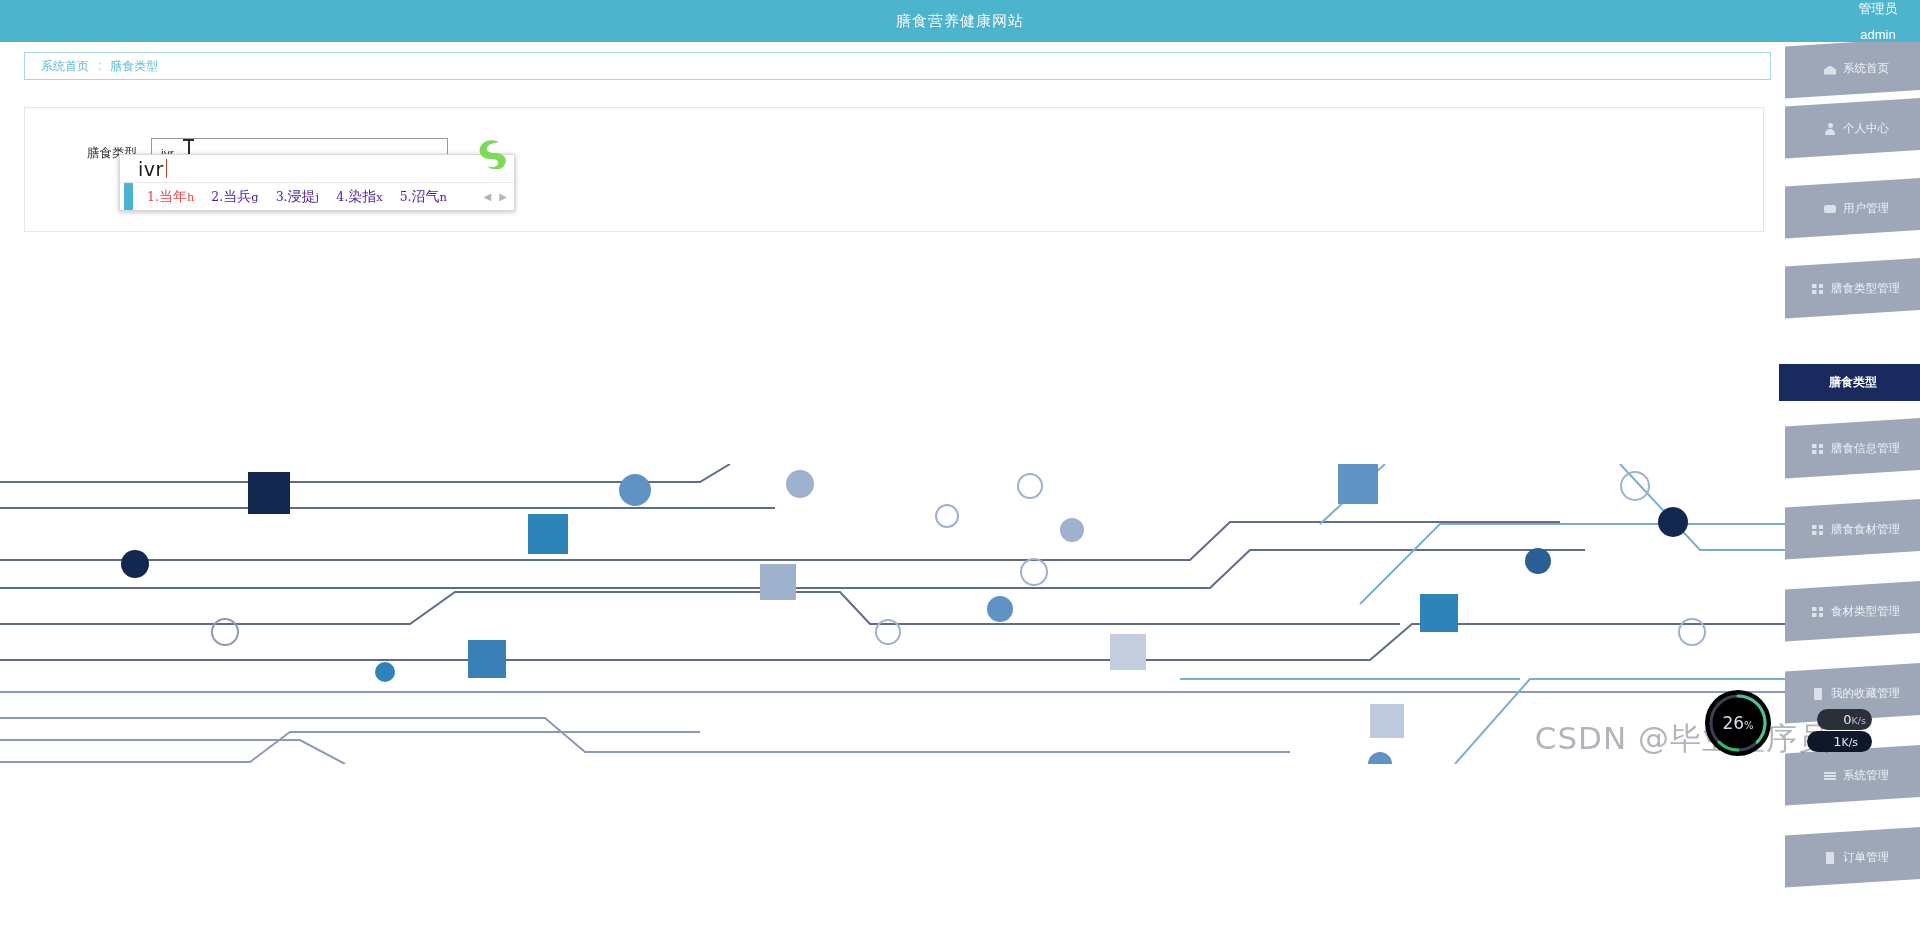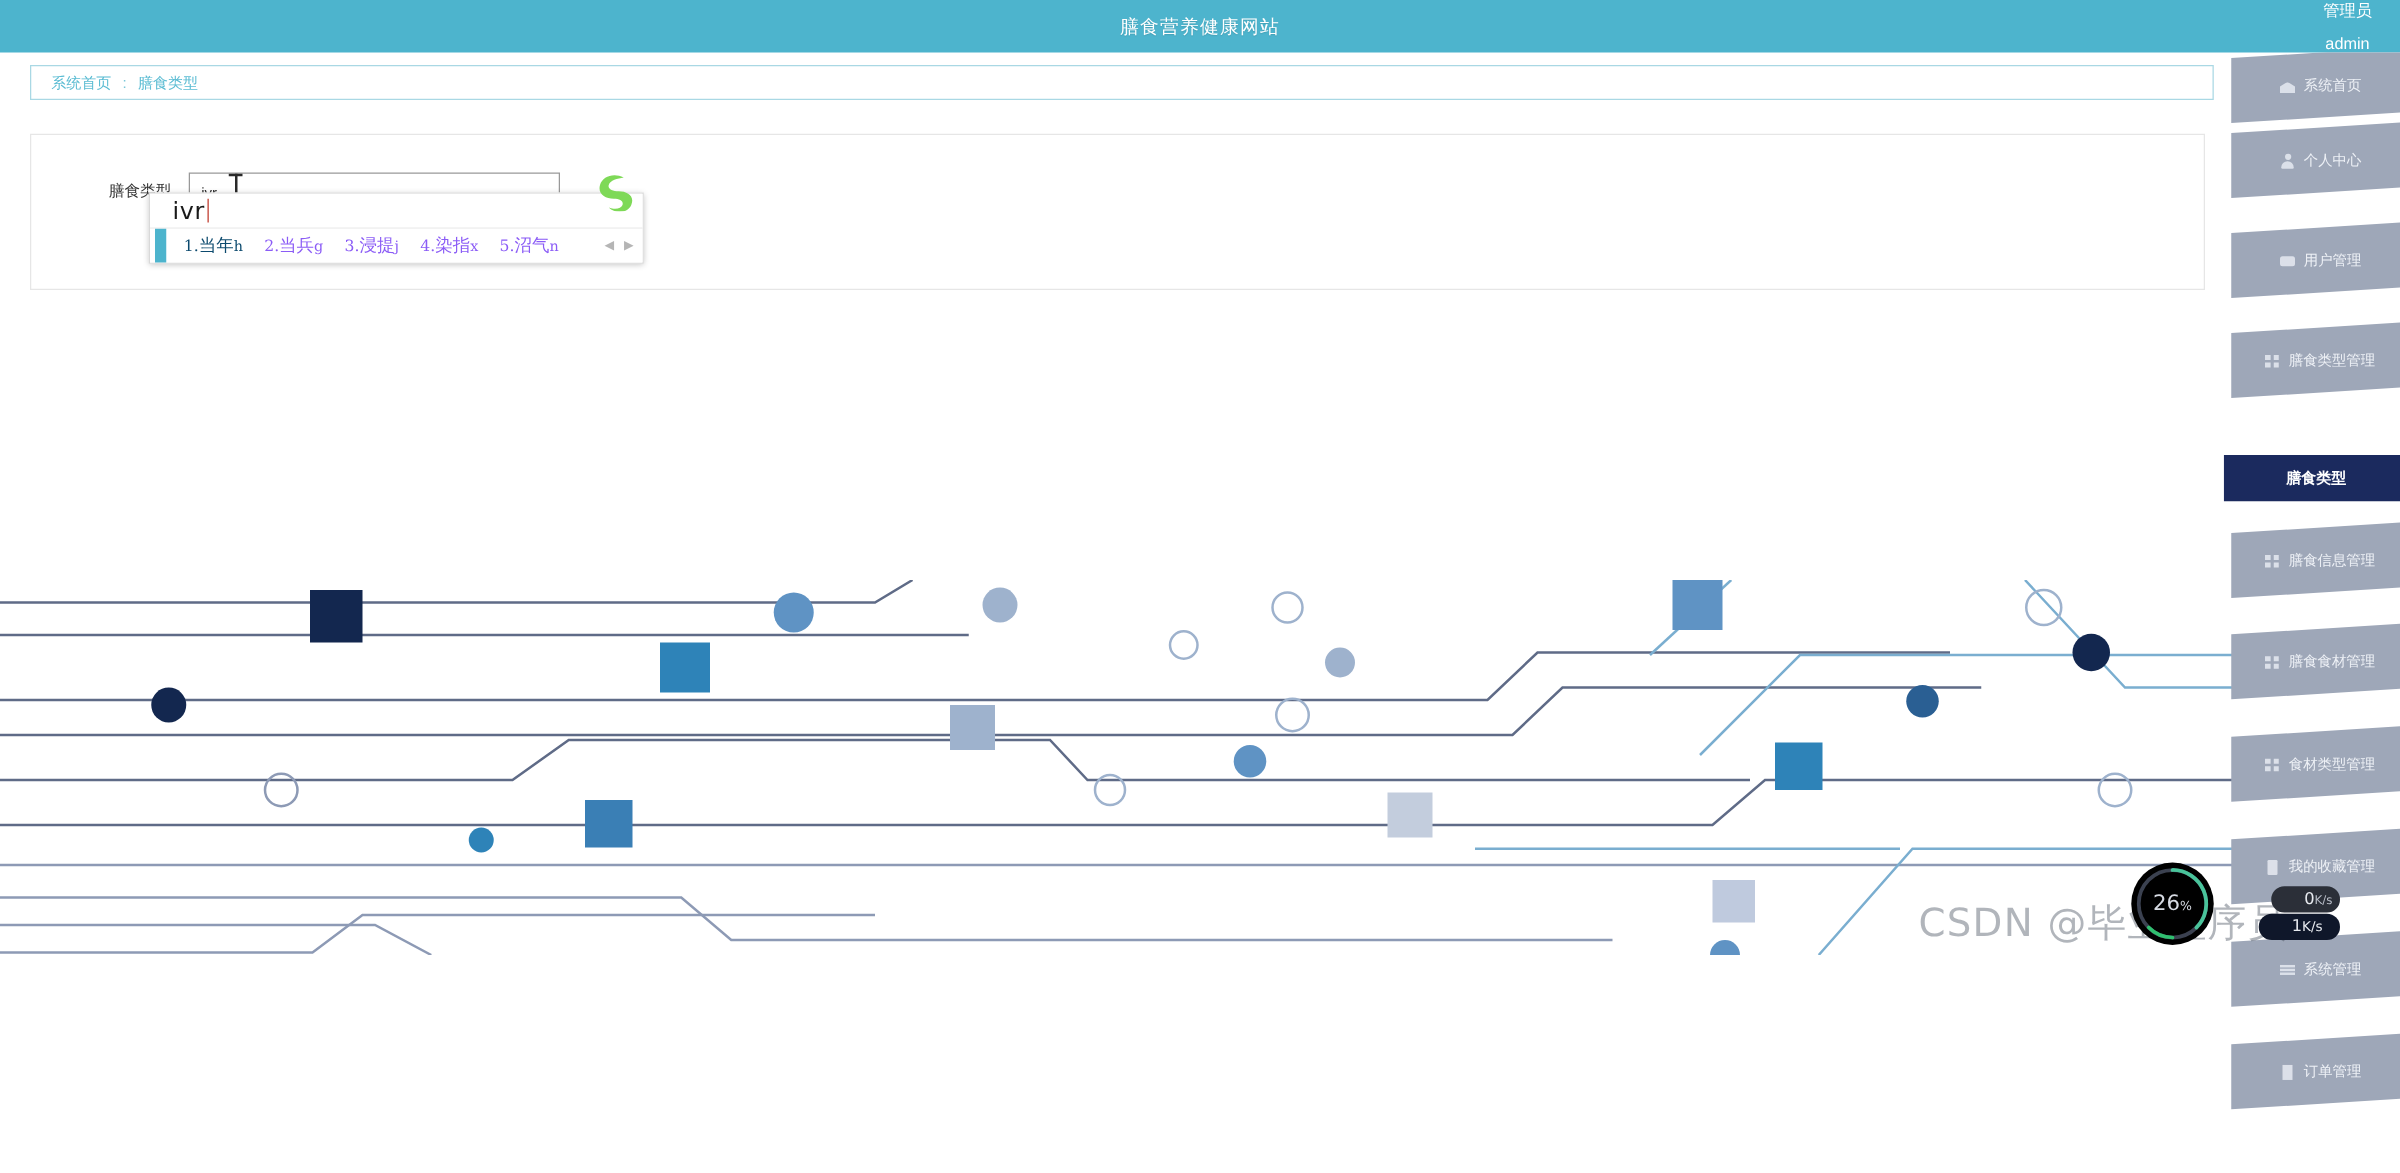--- a/index.html
+++ b/index.html
@@ -87,25 +87,25 @@
   .ime-pre-caret { width:1px; height:19px; background:#c0392b; margin-left:2px; }
   .ime-logo {
     position:absolute; right:6px; top:-20px; width:34px; height:34px;
   }
   .ime-cands {
     position:relative; height:27px; display:flex; align-items:center;
     background:#fff; padding-left:4px;
   }
   .ime-bar { width:9px; height:27px; background:#4db4cd; margin-right:14px; }
   .cand {
-    font-size:14px; color:#8b5cf6; margin-right:17px; white-space:nowrap;
+    font-size:14px; color:#4c1d95; margin-right:17px; white-space:nowrap;
     font-family:"DejaVu Serif", serif; cursor:pointer;
   }
   .cand .num { font-size:12.5px; }
-  .cand.first { color:#0c4a6e; }
+  .cand.first { color:#ef4444; }
   .cand .tail { font-size:11.5px; }
   .ime-nav {
     position:absolute; right:7px; display:flex; gap:8px;
     color:#b5b5b5; font-size:10px;
   }
   .ime-nav span { cursor:pointer; }
 
   
   .sidebar {
     position:absolute; right:0; top:42px; width:141px; height:896px;

